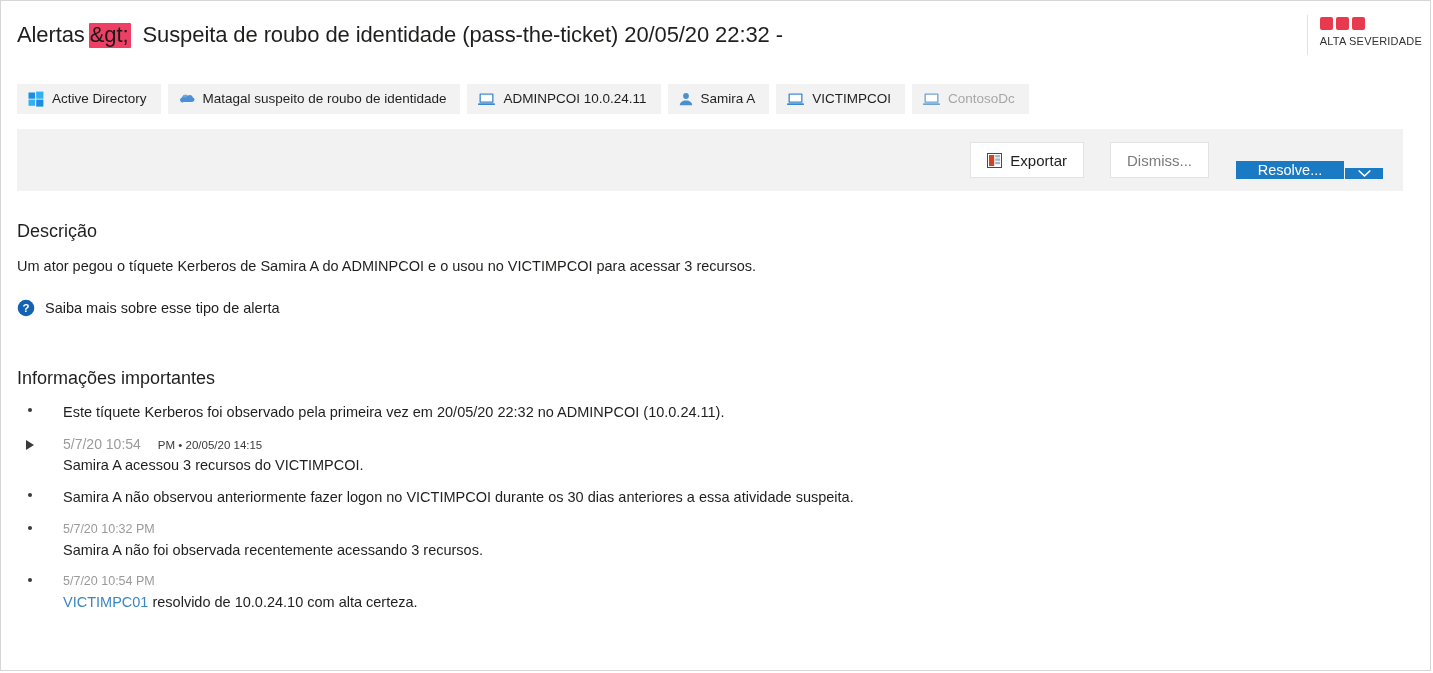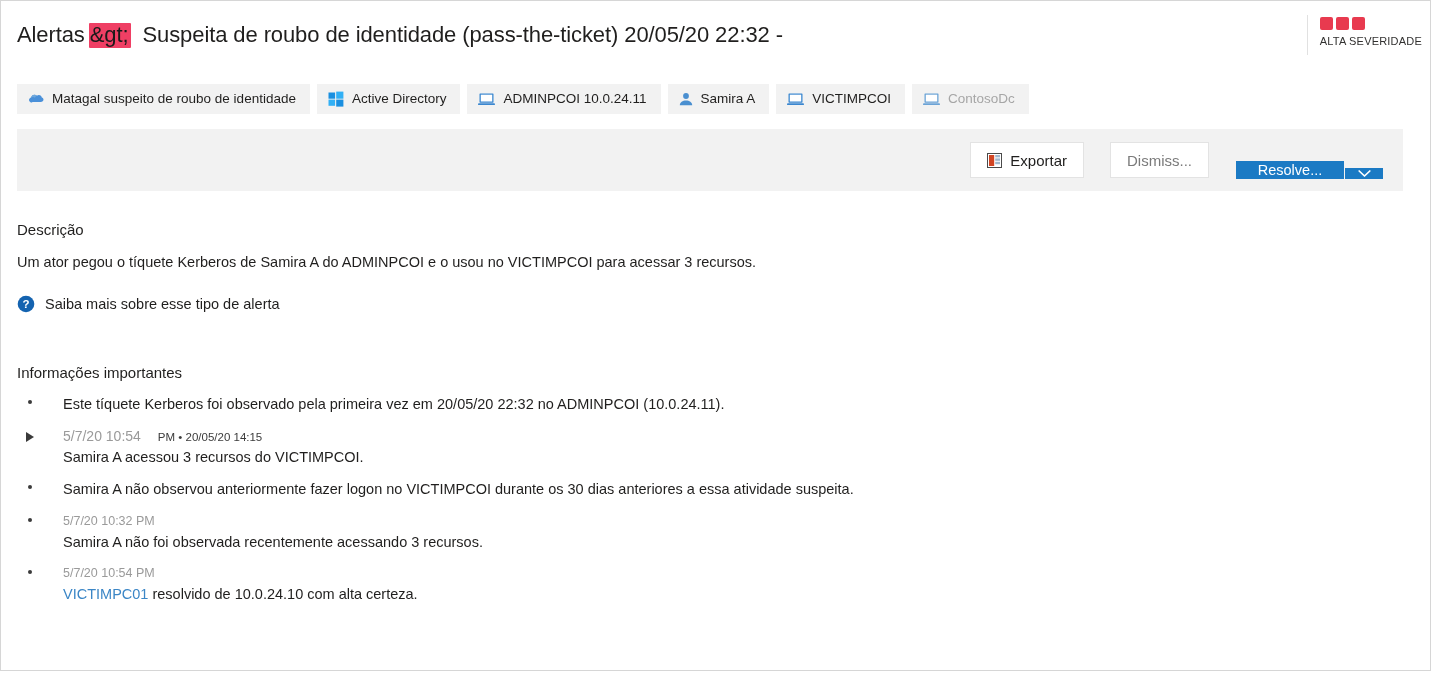--- a/index.html
+++ b/index.html
@@ -166,21 +166,21 @@
     display: flex;
     align-items: center;
     justify-content: center;
     border: none;
     cursor: pointer;
   }
 
   
   .content { padding: 0 16px; }
   .section-title {
-    font-size: 15px;
+    font-size: 18px;
     color: #201f1e;
     margin-top: 30px;
   }
   .desc-text {
     font-size: 14.5px;
     color: #201f1e;
     margin-top: 16px;
     line-height: 1.2;
   }
   .learn-more {
@@ -254,38 +254,38 @@
         </div>
         <div class="sev-label">ALTA SEVERIDADE</div>
       </div>
     </div>
   </div>
 
   <div class="chips">
 
     <div class="chip">
       <span class="ico">
-        <svg width="16" height="14" viewBox="0 0 16 14">
-          <path d="M4.2 10.5c-1.8 0-3.2-1.1-3.2-2.6 0-1.2.9-2.2 2.1-2.5C3.3 3.9 4.7 2.7 6.4 2.7c1 0 1.9.4 2.5 1.1.5-.5 1.2-.8 2-.8 1.5 0 2.7 1.1 2.9 2.5 1 .3 1.7 1.1 1.7 2.1 0 1.3-1.2 2.4-2.7 2.4H4.2z" fill="#4a90d9"></path>
-          <path d="M6.4 2.7c1 0 1.9.4 2.5 1.1-.9.4-1.6 1.1-2 2-.5-.4-1.2-.7-1.9-.7-.6 0-1.2.2-1.7.5.3-1.7 1.6-2.9 3.1-2.9z" fill="#6fa8dc"></path>
-        </svg>
-      </span>
-      <span class="chip-label">Matagal suspeito de roubo de identidade</span>
-    </div>
-
-    <div class="chip">
-      <span class="ico">
         <svg width="16" height="16" viewBox="0 0 16 16">
           <rect x="0.5" y="1.5" width="6.6" height="6.2" fill="#1a8fe0"></rect>
           <rect x="8.2" y="0.6" width="7.2" height="7.1" fill="#32b0f5"></rect>
           <rect x="0.5" y="8.6" width="6.6" height="6.2" fill="#32b0f5"></rect>
           <rect x="8.2" y="8.6" width="7.2" height="7.0" fill="#1a8fe0"></rect>
         </svg>
       </span>
       <span class="chip-label">Active Directory</span>
+    </div>
+
+    <div class="chip">
+      <span class="ico">
+        <svg width="16" height="14" viewBox="0 0 16 14">
+          <path d="M4.2 10.5c-1.8 0-3.2-1.1-3.2-2.6 0-1.2.9-2.2 2.1-2.5C3.3 3.9 4.7 2.7 6.4 2.7c1 0 1.9.4 2.5 1.1.5-.5 1.2-.8 2-.8 1.5 0 2.7 1.1 2.9 2.5 1 .3 1.7 1.1 1.7 2.1 0 1.3-1.2 2.4-2.7 2.4H4.2z" fill="#4a90d9"></path>
+          <path d="M6.4 2.7c1 0 1.9.4 2.5 1.1-.9.4-1.6 1.1-2 2-.5-.4-1.2-.7-1.9-.7-.6 0-1.2.2-1.7.5.3-1.7 1.6-2.9 3.1-2.9z" fill="#6fa8dc"></path>
+        </svg>
+      </span>
+      <span class="chip-label">Matagal suspeito de roubo de identidade</span>
     </div>
 
     <div class="chip">
       <span class="ico">
         <svg width="17" height="14" viewBox="0 0 17 14">
           <rect x="1.5" y="1.5" width="14" height="9.2" rx="0.6" fill="#3b87d0"></rect>
           <rect x="2.8" y="2.7" width="11.4" height="6.8" fill="#ffffff"></rect>
           <rect x="0" y="11.3" width="17" height="1.8" rx="0.9" fill="#3b87d0"></rect>
         </svg>
       </span>

